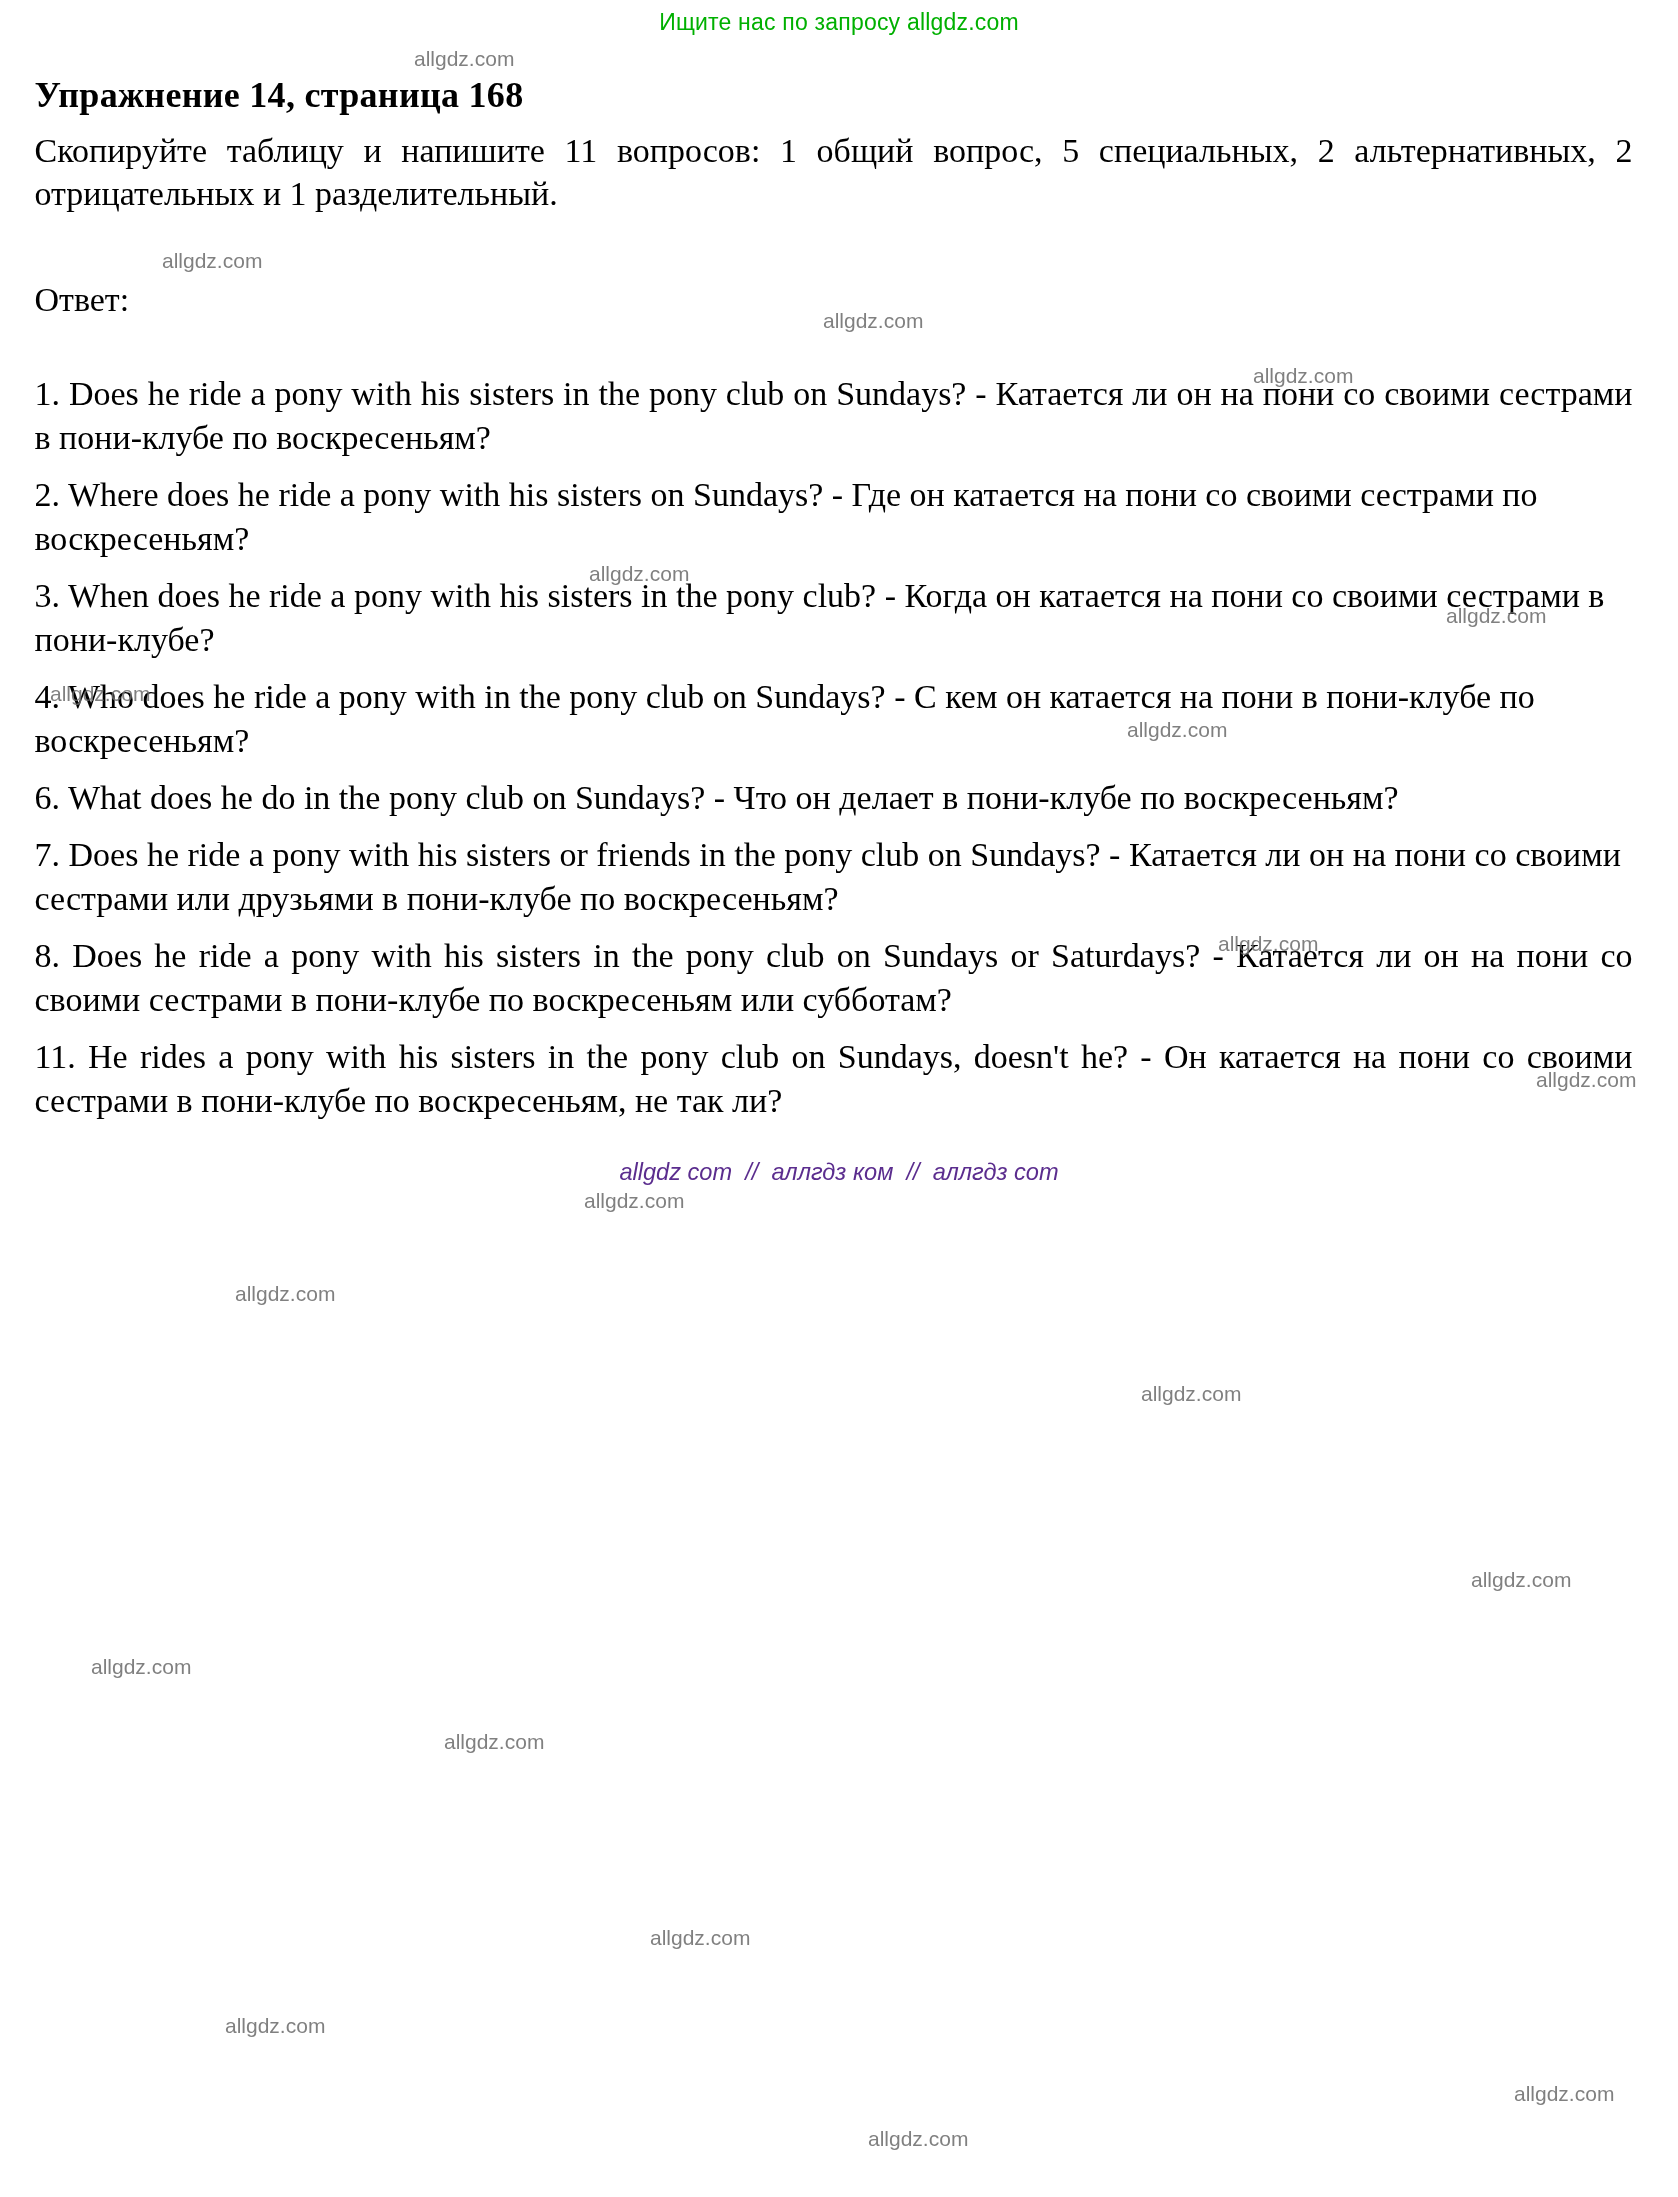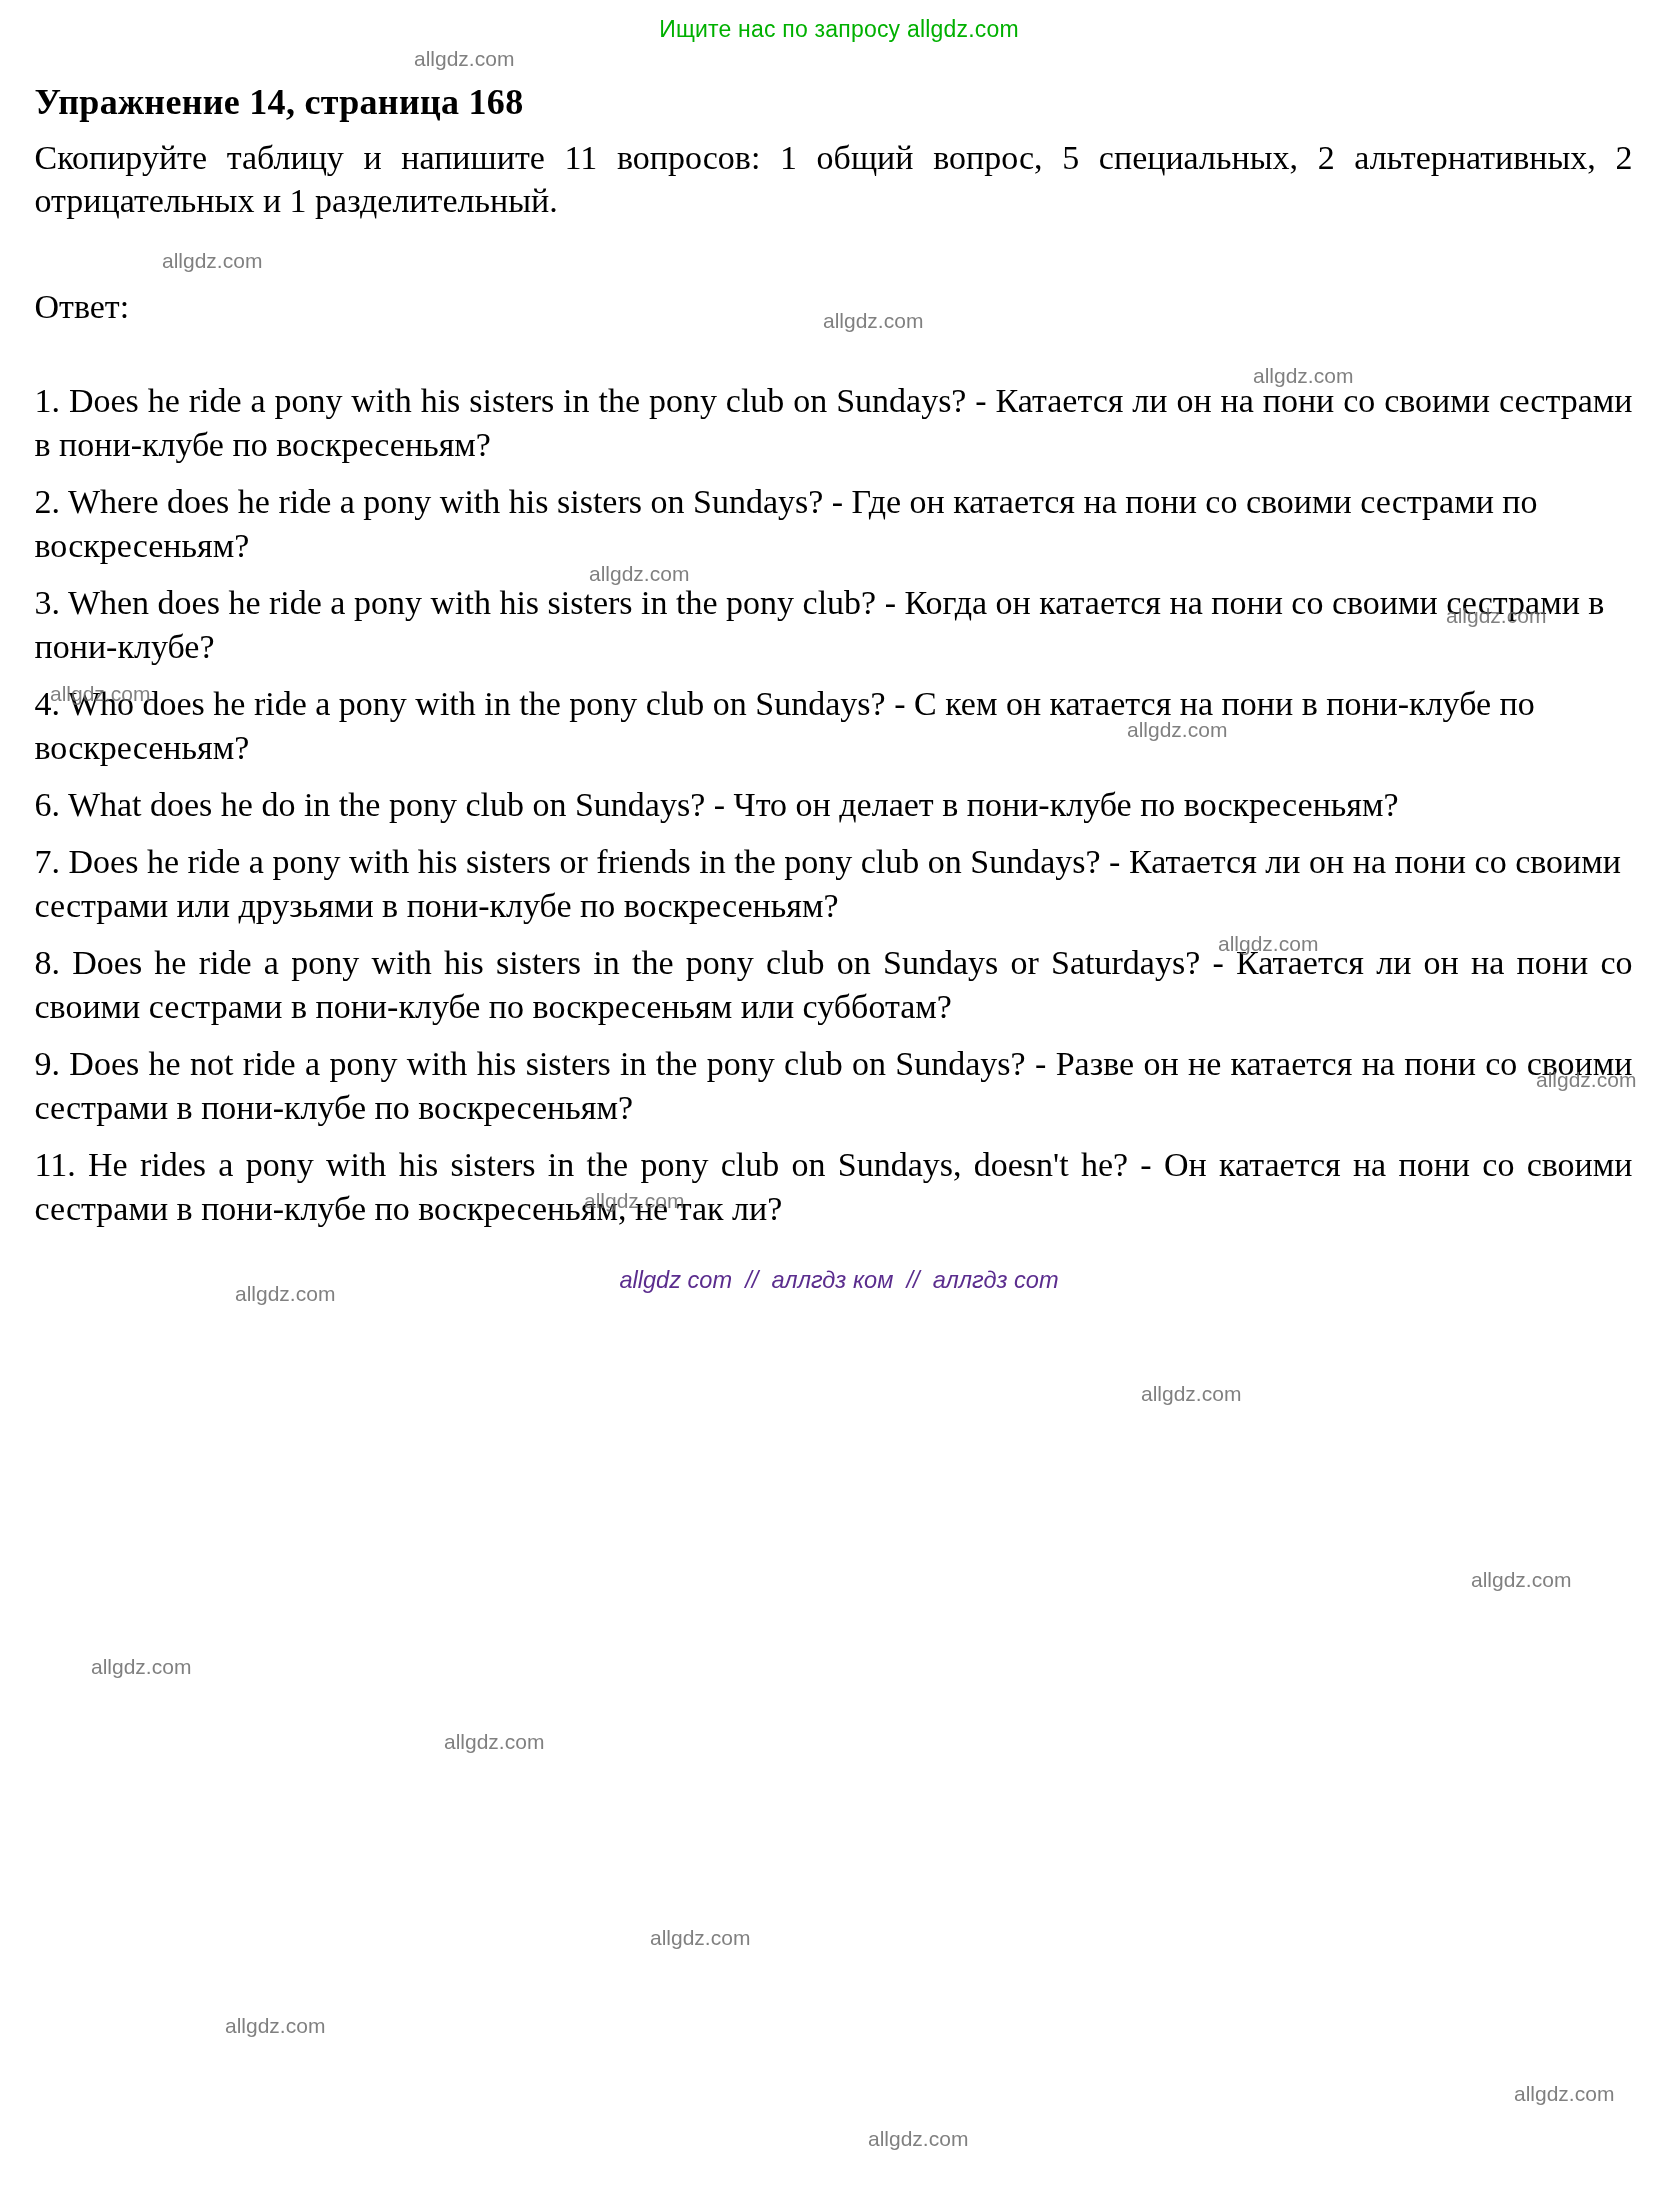--- a/index.html
+++ b/index.html
@@ -20,21 +20,21 @@
     width: 1678px;
     min-height: 2197px;
     box-sizing: border-box;
     padding: 0 25.5px;
   }
   .top-banner {
     text-align: center;
     color: #00b000;
     font-family: "Liberation Sans", sans-serif;
     font-size: 23px;
-    padding-top: 16px;
+    padding-top: 9px;
     letter-spacing: 0.2px;
   }
   .title {
     font-size: 36px;
     font-weight: bold;
     margin-top: 38px;
     margin-left: 9px;
     letter-spacing: 0.3px;
   }
   .task {
@@ -100,21 +100,20 @@
   <div class="answer-label">Ответ:</div>
 
   <div class="qlist">
     <div class="qitem justify">1. Does he ride a pony with his sisters in the pony club on Sundays? - Катается ли он на пони со своими сестрами в пони-клубе по воскресеньям?</div>
     <div class="qitem">2. Where does he ride a pony with his sisters on Sundays? - Где он катается на пони со своими сестрами по воскресеньям?</div>
     <div class="qitem">3. When does he ride a pony with his sisters in the pony club? - Когда он катается на пони со своими сестрами в пони-клубе?</div>
     <div class="qitem">4. Who does he ride a pony with in the pony club on Sundays? - С кем он катается на пони в пони-клубе по воскресеньям?</div>
     <div class="qitem">6. What does he do in the pony club on Sundays? - Что он делает в пони-клубе по воскресеньям?</div>
     <div class="qitem">7. Does he ride a pony with his sisters or friends in the pony club on Sundays? - Катается ли он на пони со своими сестрами или друзьями в пони-клубе по воскресеньям?</div>
     <div class="qitem justify">8. Does he ride a pony with his sisters in the pony club on Sundays or Saturdays? - Катается ли он на пони со своими сестрами в пони-клубе по воскресеньям или субботам?</div>
-    <div class="qitem justify">9. Does he not ride a pony with his sisters in the pony club on Sundays? - Разве он не катается на пони со своими сестрами в пони-клубе по воскресеньям?</div>
     <div class="qitem justify">11. He rides a pony with his sisters in the pony club on Sundays, doesn't he? - Он катается на пони со своими сестрами в пони-клубе по воскресеньям, не так ли?</div>
   </div>
 
   <div class="footer"><span>allgdz com  //  аллгдз ком  //  аллгдз com</span></div>
 
   <div id="wm-layer">
       <div class="wm" style="left: 414px; top: 47px;">allgdz.com</div>
       <div class="wm" style="left: 162px; top: 249px;">allgdz.com</div>
       <div class="wm" style="left: 823px; top: 309px;">allgdz.com</div>
       <div class="wm" style="left: 1253px; top: 364px;">allgdz.com</div>

